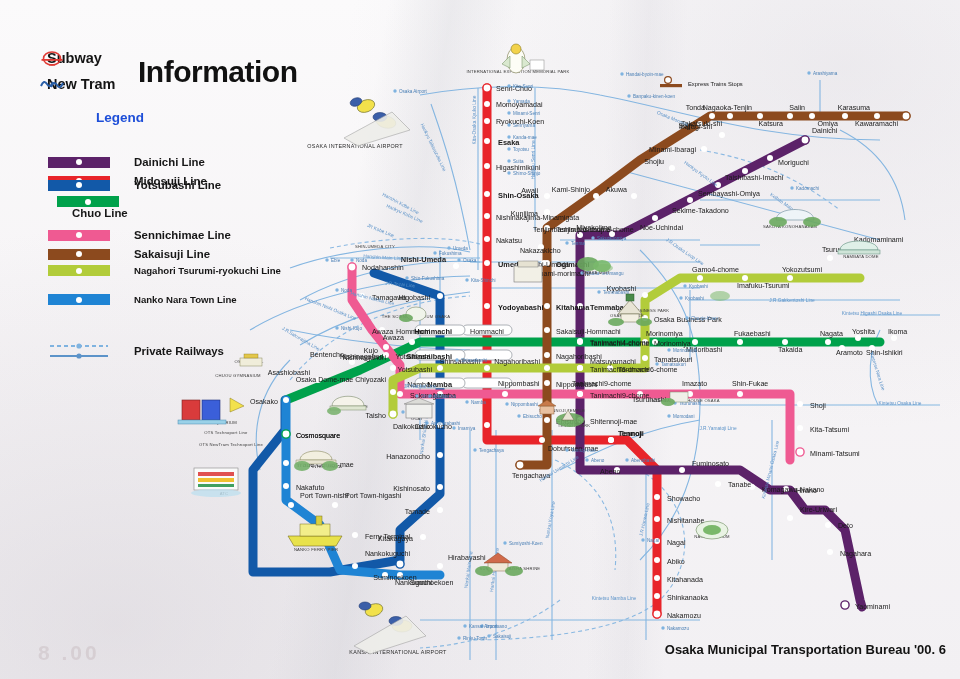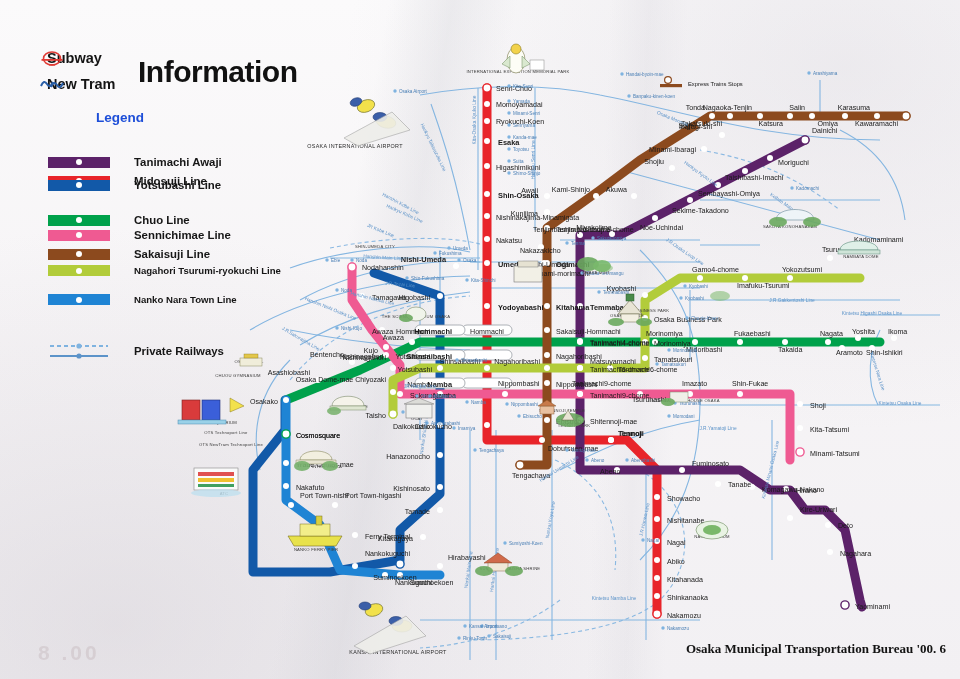--- a/index.html
+++ b/index.html
@@ -34,21 +34,21 @@
   #legend-title{position:absolute;left:48px;top:110px;font-size:13.5px;font-weight:bold;color:#1d4ed8;margin-left:48px;}
   .leg-item{position:absolute;left:48px;display:flex;align-items:center;}
   .swatch{width:62px;height:11px;position:relative;flex:0 0 auto;}
   .swatch .dot{position:absolute;left:50%;top:50%;transform:translate(-50%,-50%);
     width:6px;height:6px;border-radius:50%;background:#fff;}
   .leg-label{margin-left:24px;font-size:11.4px;font-weight:bold;color:#161616;white-space:nowrap;}
   .leg-label.sm{font-size:9.6px;font-weight:bold;}
   .dash-grid{width:62px;height:20px;position:relative;flex:0 0 auto;}
   .dashbar{position:absolute;height:4px;width:26px;}
   #credit{position:absolute;right:14px;bottom:22px;font-size:13px;font-weight:bold;color:#131313;
-    font-family:Liberation Serif, serif;}
+    font-family:Liberation Sans, sans-serif;}
   #bleed{position:absolute;left:38px;bottom:14px;font-size:21px;font-weight:bold;
     color:rgba(150,120,130,.18);letter-spacing:3px;}
 </style>
 </head>
 <body>
 
 <div id="map-root">
   <div id="paper"></div>
 
   <svg id="map-svg" width="960" height="679" viewBox="0 0 960 679">
@@ -861,29 +861,29 @@
         <div class="leg-item" style="top: 133px; margin-top: 42px;">
           <div class="swatch" style="background: rgb(232, 36, 42);">
             <div class="dot"></div>
           </div>
           <span class="leg-label">Midosuji Line</span>
         </div>
         <div class="leg-item" style="top: 156px;">
           <div class="swatch" style="background: rgb(92, 34, 105);">
             <div class="dot"></div>
           </div>
-          <span class="leg-label">Tanimachi Awaji</span>
+          <span class="leg-label">Dainichi Line</span>
         </div>
         <div class="leg-item" style="top: 179px;">
           <div class="swatch" style="background: rgb(18, 89, 168);">
             <div class="dot"></div>
           </div>
           <span class="leg-label">Yotsubashi Line</span>
         </div>
-        <div class="leg-item" style="top: 214px;">
+        <div class="leg-item" style="top: 196px; flex-direction: column;">
           <div class="swatch" style="background: rgb(0, 161, 75);">
             <div class="dot"></div>
           </div>
           <span class="leg-label">Chuo Line</span>
         </div>
         <div class="leg-item" style="top: 229px;">
           <div class="swatch" style="background: rgb(239, 90, 146);">
             <div class="dot"></div>
           </div>
           <span class="leg-label">Sennichimae Line</span>

